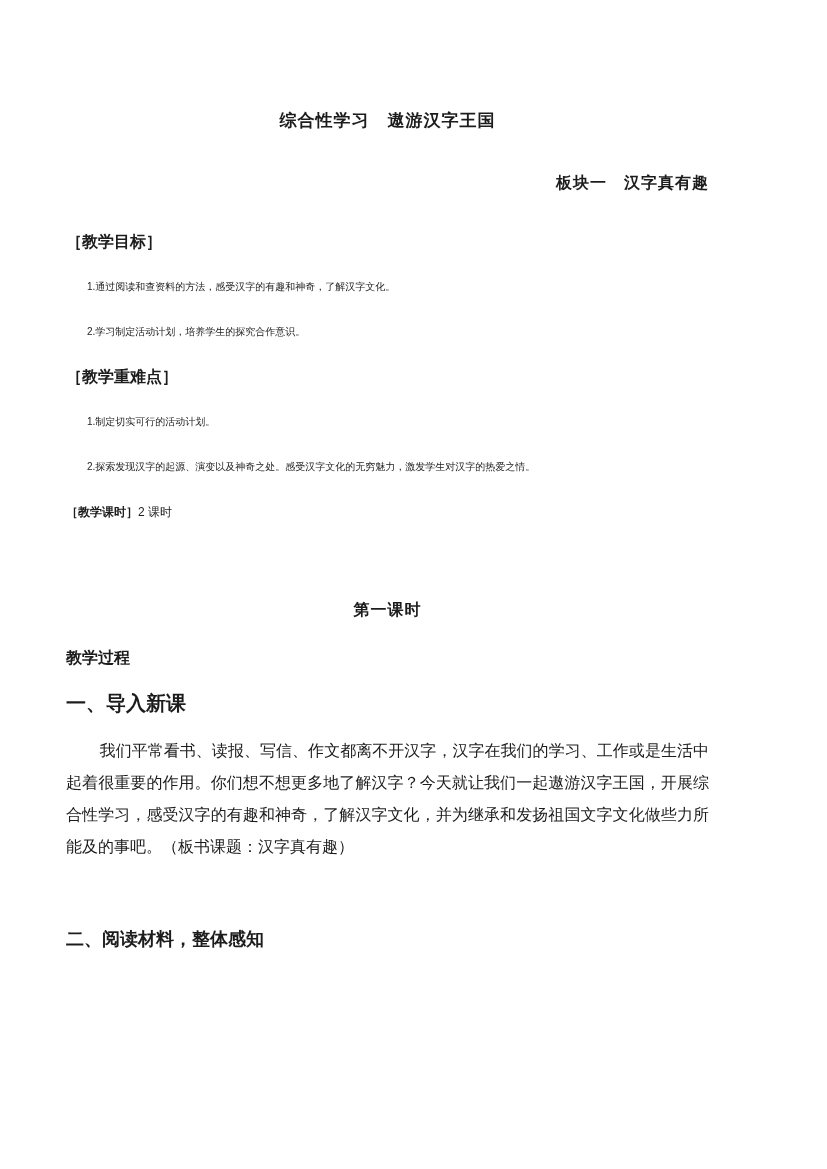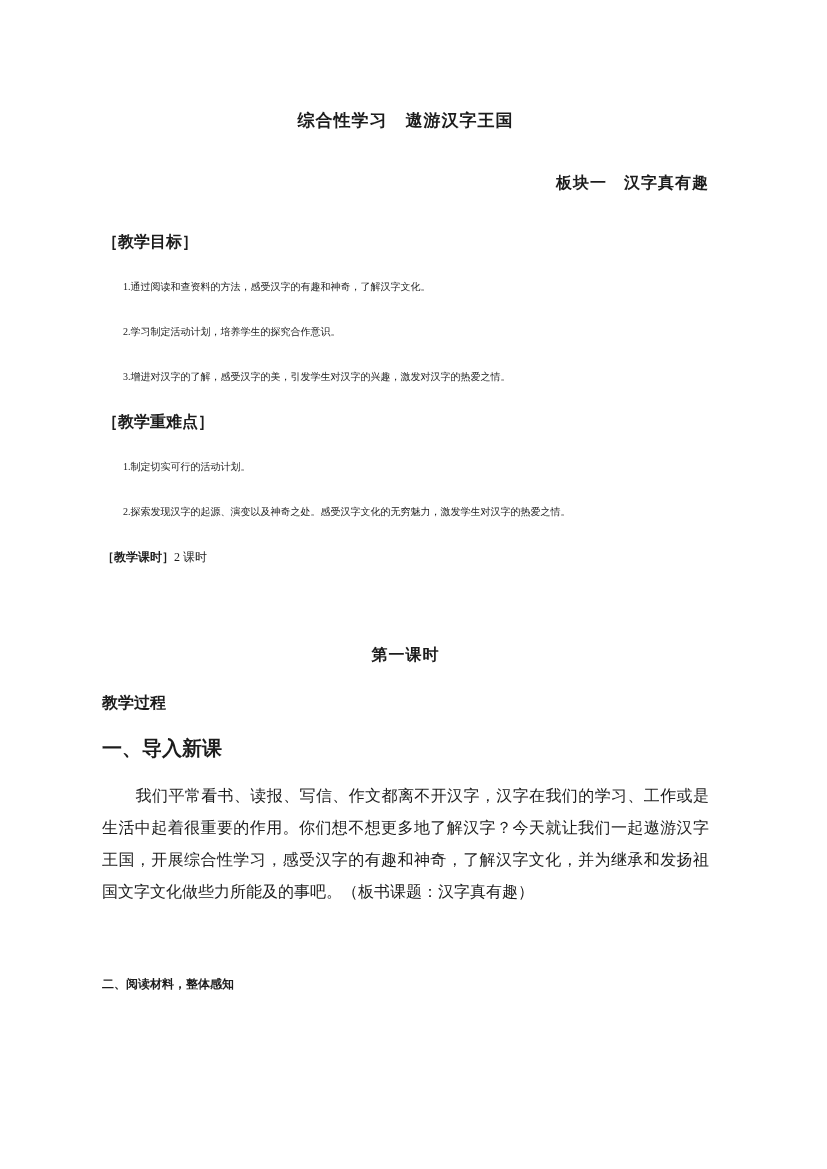--- a/index.html
+++ b/index.html
@@ -7,22 +7,22 @@
     padding: 0;
     background: #ffffff;
   }
   .page {
     position: relative;
     width: 827px;
     height: 1111px;
     margin: 0 auto;
     background: #ffffff;
     box-sizing: border-box;
-    padding: 108px 118px 0 102px;
-    font-family: Liberation Serif, serif;
+    padding: 108px 118px 0 66px;
+    font-family: Liberation Sans, sans-serif;
     color: #1c1c1c;
     font-size: 16px;
     overflow: hidden;
   }
   .doc-title {
     text-align: center;
     font-weight: bold;
     font-size: 17px;
     line-height: 26px;
     margin: 0 0 36px 0;
@@ -79,41 +79,40 @@
   }
   .long-par {
     font-size: 16px;
     line-height: 32px;
     margin: 0 0 60px 0;
     text-indent: 2.1em;
     text-align: justify;
   }
   .step2-heading {
     font-weight: bold;
-    font-size: 12px;
+    font-size: 18px;
     line-height: 32px;
     margin: 0;
   }
 </style>
 </head>
 <body>
 
 <div class="page">
 
   <div class="doc-title">综合性学习　遨游汉字王国</div>
 
   <div class="doc-subtitle">板块一　汉字真有趣</div>
 
   <div class="sec-heading">［教学目标］</div>
 
   <p class="body-par">1.通过阅读和查资料的方法，感受汉字的有趣和神奇，了解汉字文化。</p>
 
   <p class="body-par">2.学习制定活动计划，培养学生的探究合作意识。</p>
 
-  <p class="body-par">3.增进对汉字的了解，感受汉字的美，引发学生对汉字的兴趣，激发对汉字的热爱之情。</p>
 
   <div class="sec-heading">［教学重难点］</div>
 
   <p class="body-par">1.制定切实可行的活动计划。</p>
 
   <p class="body-par">2.探索发现汉字的起源、演变以及神奇之处。感受汉字文化的无穷魅力，激发学生对汉字的热爱之情。</p>
 
   <div class="inline-heading-row">
     <span class="bold-part">［教学课时］</span><span>2 课时</span>
   </div>

